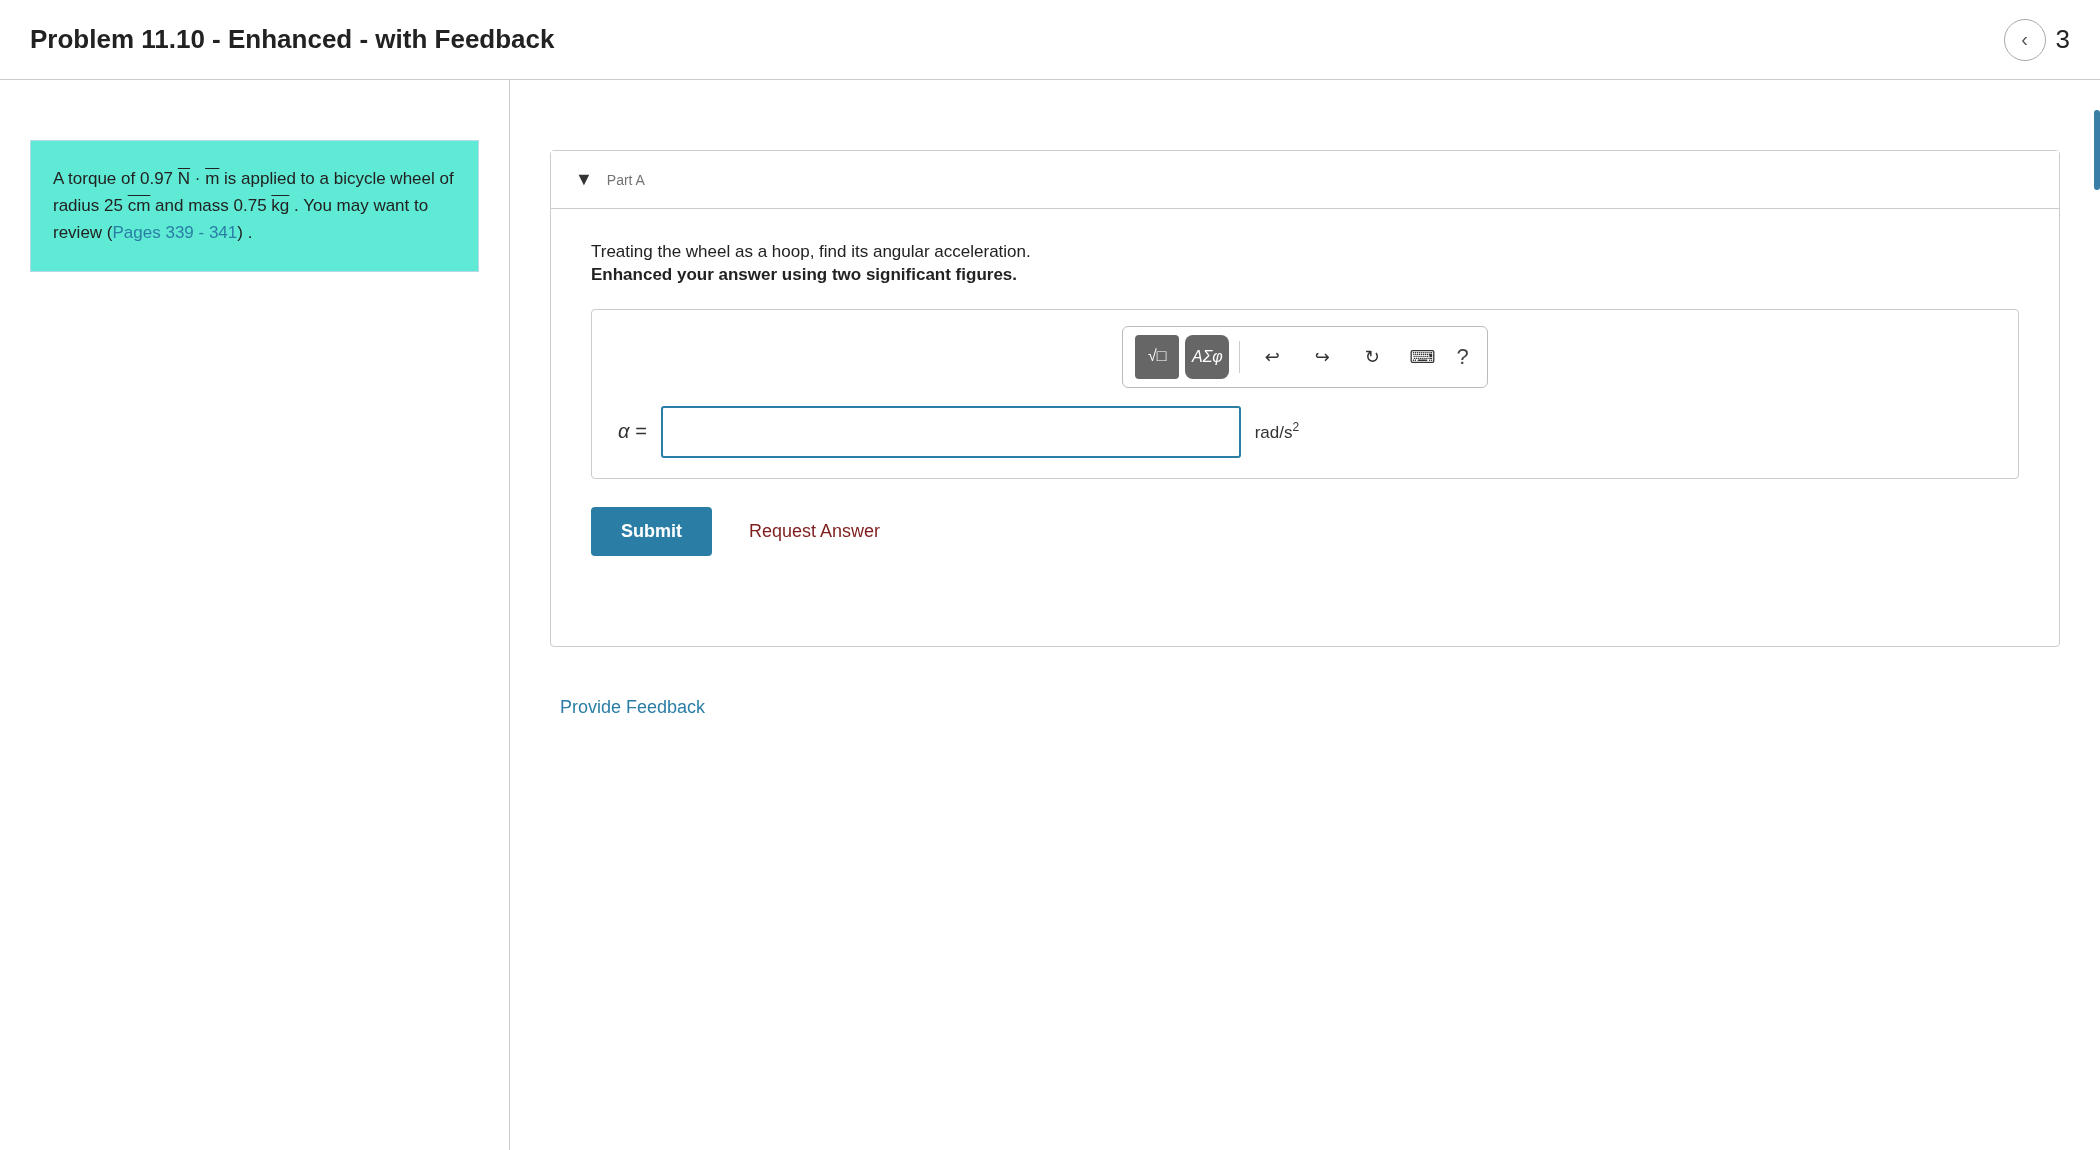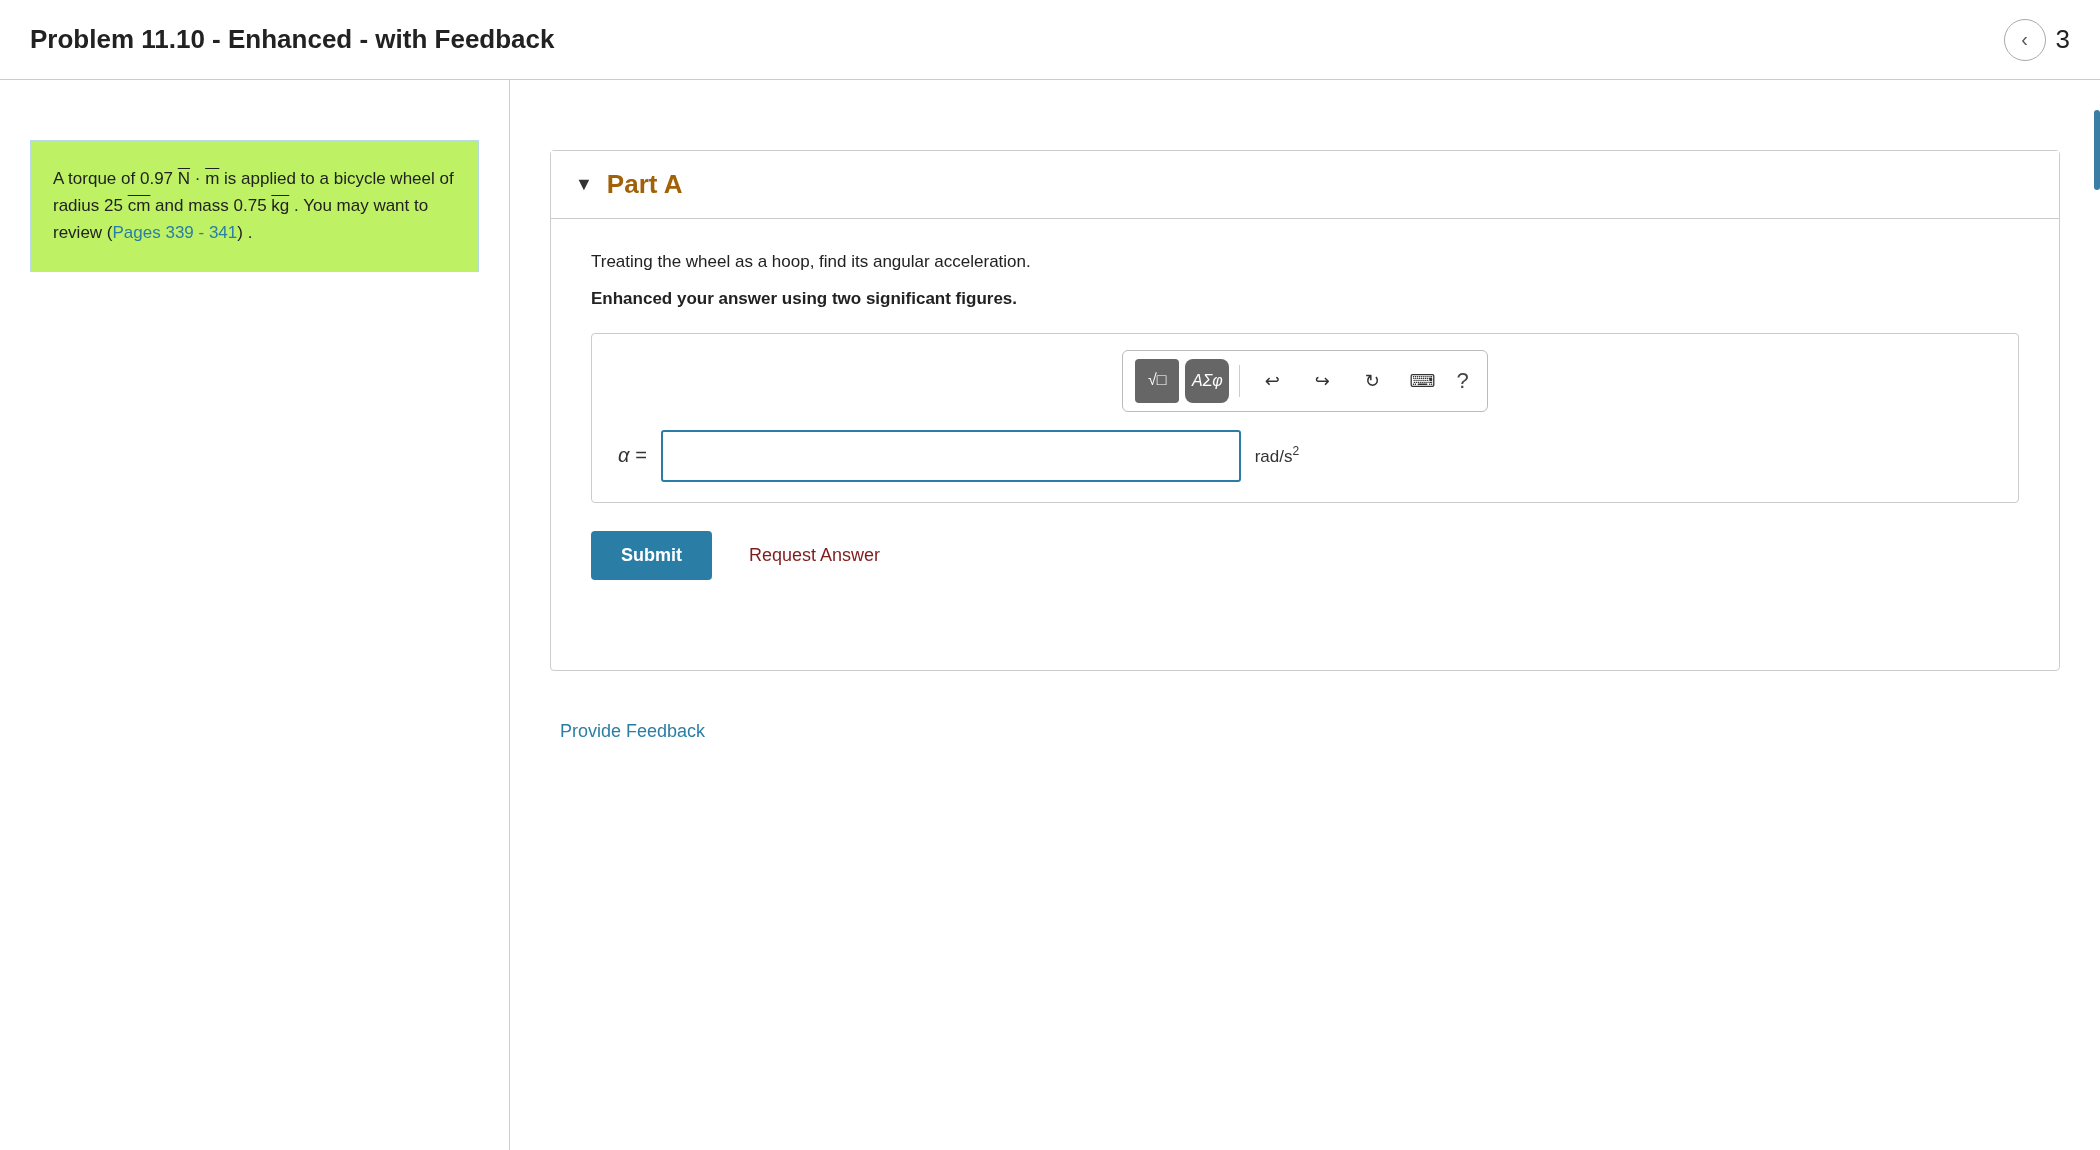--- a/index.html
+++ b/index.html
@@ -58,21 +58,21 @@
 
     
     .left-panel {
       width: 510px;
       min-width: 510px;
       border-right: 1px solid #ccc;
       padding: 60px 30px 30px 30px;
       background: #fff;
     }
     .problem-box {
-      background: #bef264;
+      background: #5eead4;
       border: 1px solid #b8d9e8;
       padding: 24px 22px;
       font-size: 17px;
       line-height: 1.6;
       color: #222;
     }
     .problem-box a {
       color: #2a7ea6;
       text-decoration: none;
     }
@@ -113,33 +113,32 @@
       padding: 18px 24px;
       border-bottom: 1px solid #ccc;
       background: #fff;
       cursor: pointer;
     }
     .part-arrow {
       font-size: 18px;
       color: #333;
     }
     .part-title {
-      font-size: 26px;
-      font-weight: bold;
-      color: #a16207;
+      font-size: 14px;
+      font-weight: normal;
+      color: #737373;
     }
 
     .part-body {
       padding: 30px 40px 40px 40px;
     }
 
     .question-text {
       font-size: 17px;
       color: #222;
-      margin-bottom: 14px;
       line-height: 1.5;
     }
     .question-instruction {
       font-size: 17px;
       font-weight: bold;
       color: #222;
       margin-bottom: 24px;
     }
 
     

